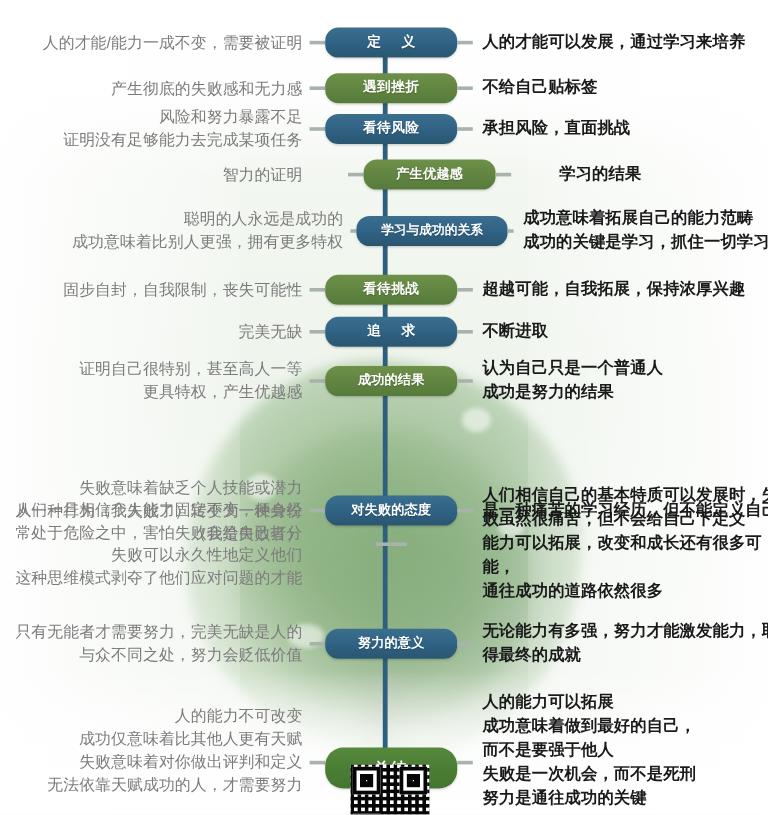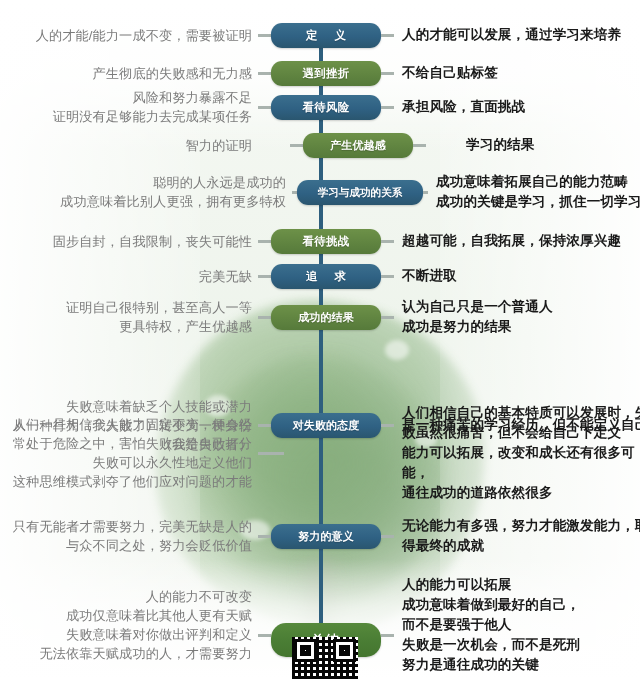--- a/index.html
+++ b/index.html
@@ -132,21 +132,21 @@
     line-height: 20px;
     font-weight: bold;
     letter-spacing: 0.1px;
     white-space: pre-line;
   }
   .center {
     flex: 0 0 136px;
     width: 136px;
     display: flex;
     align-items: center;
-    justify-content: flex-start;
+    justify-content: center;
     position: relative;
   }
   .connector {
     width: 13px;
     height: 3px;
     background: #a9b3ae;
     flex: 0 0 13px;
   }
 
   .badge {

